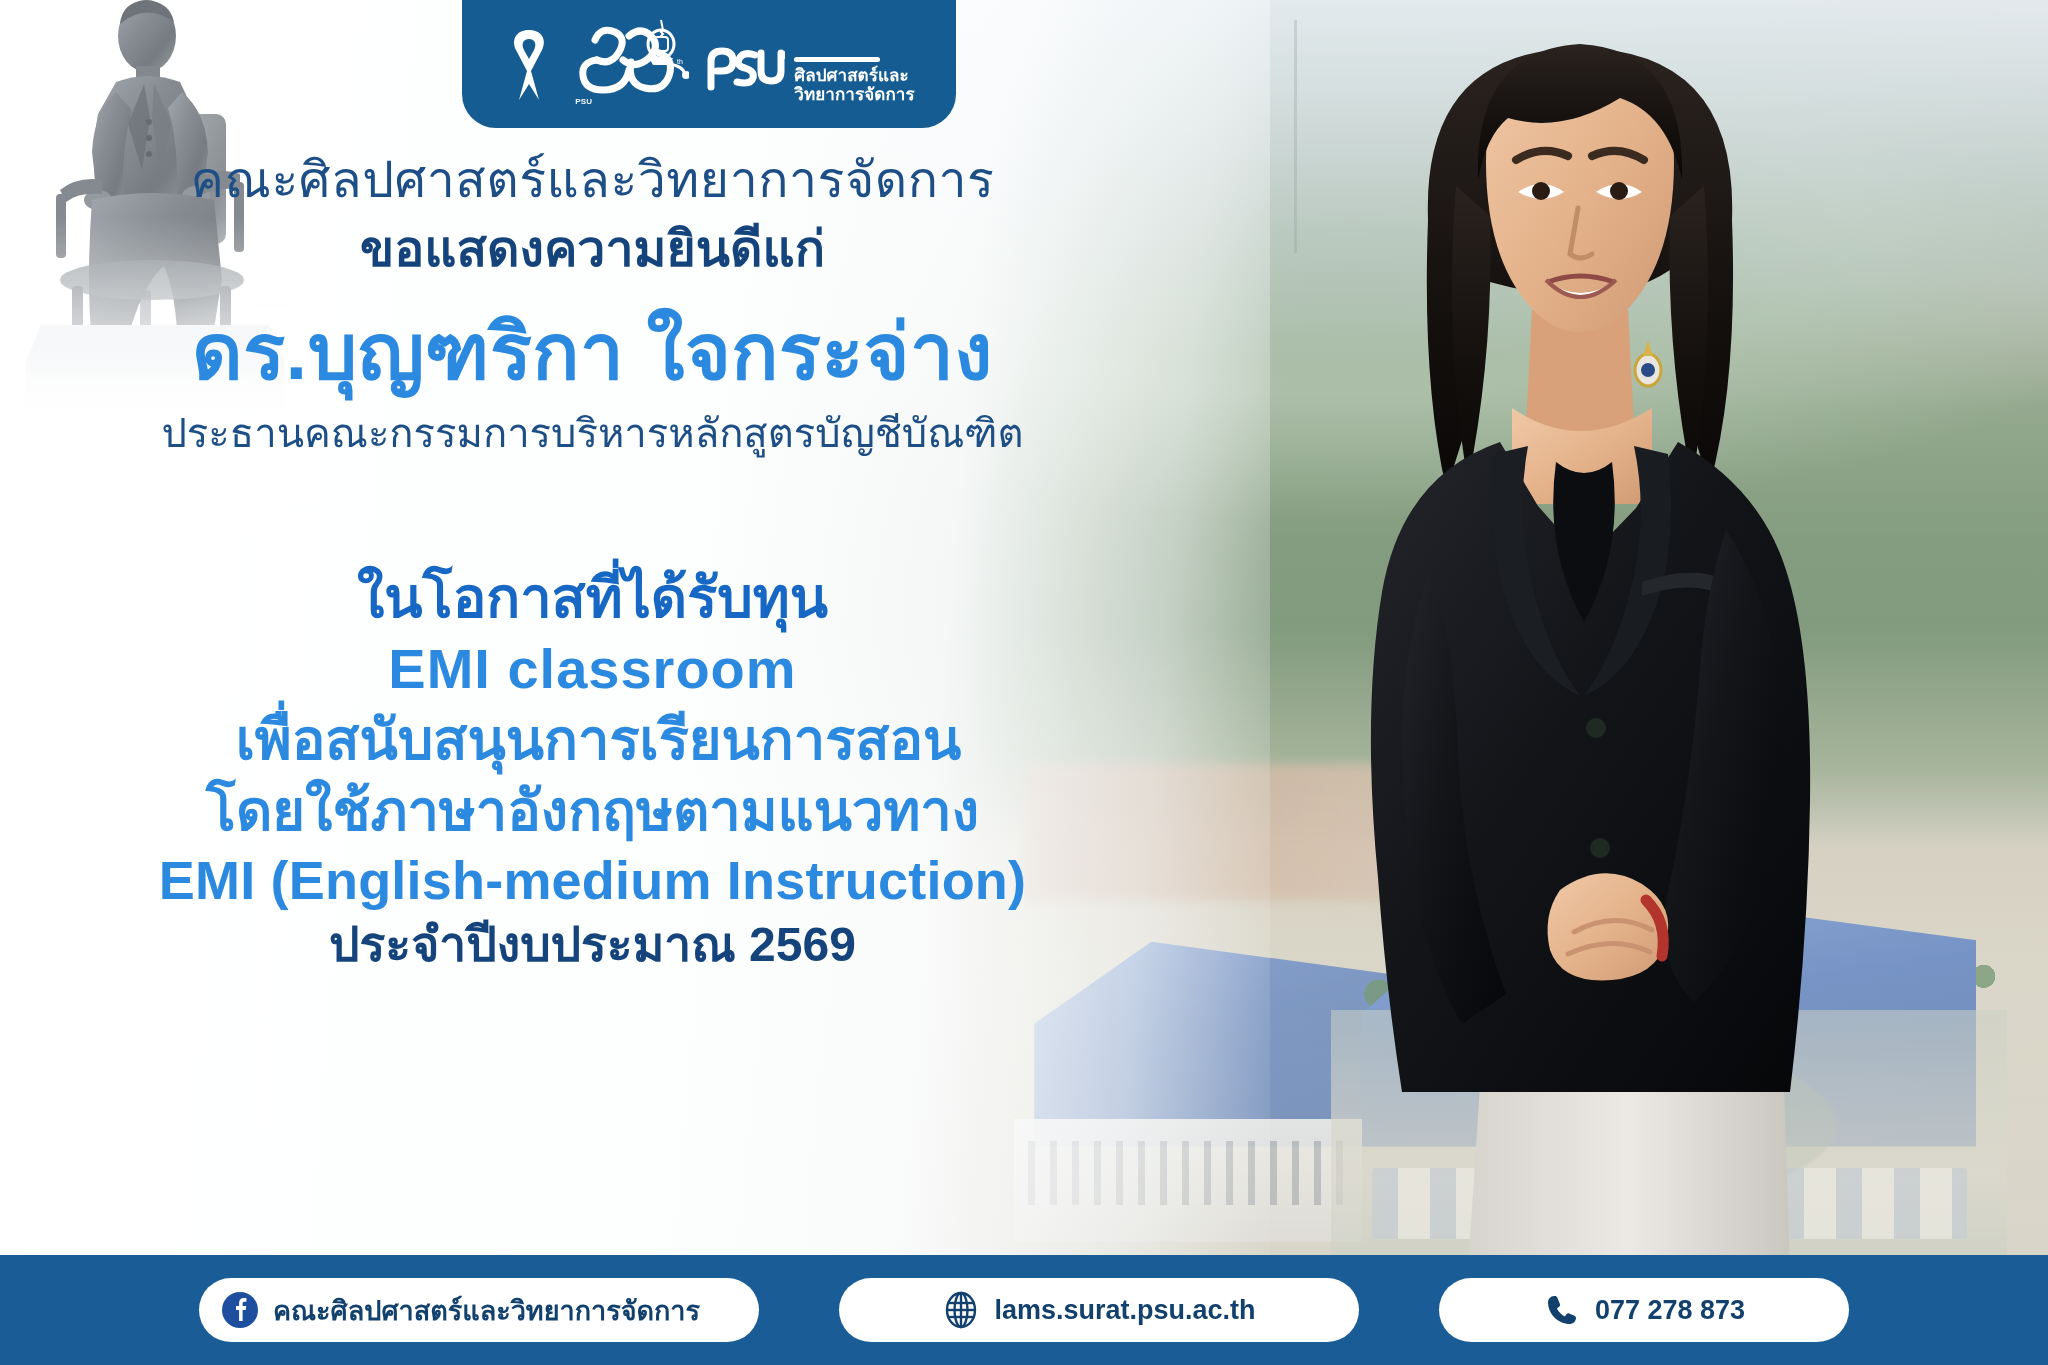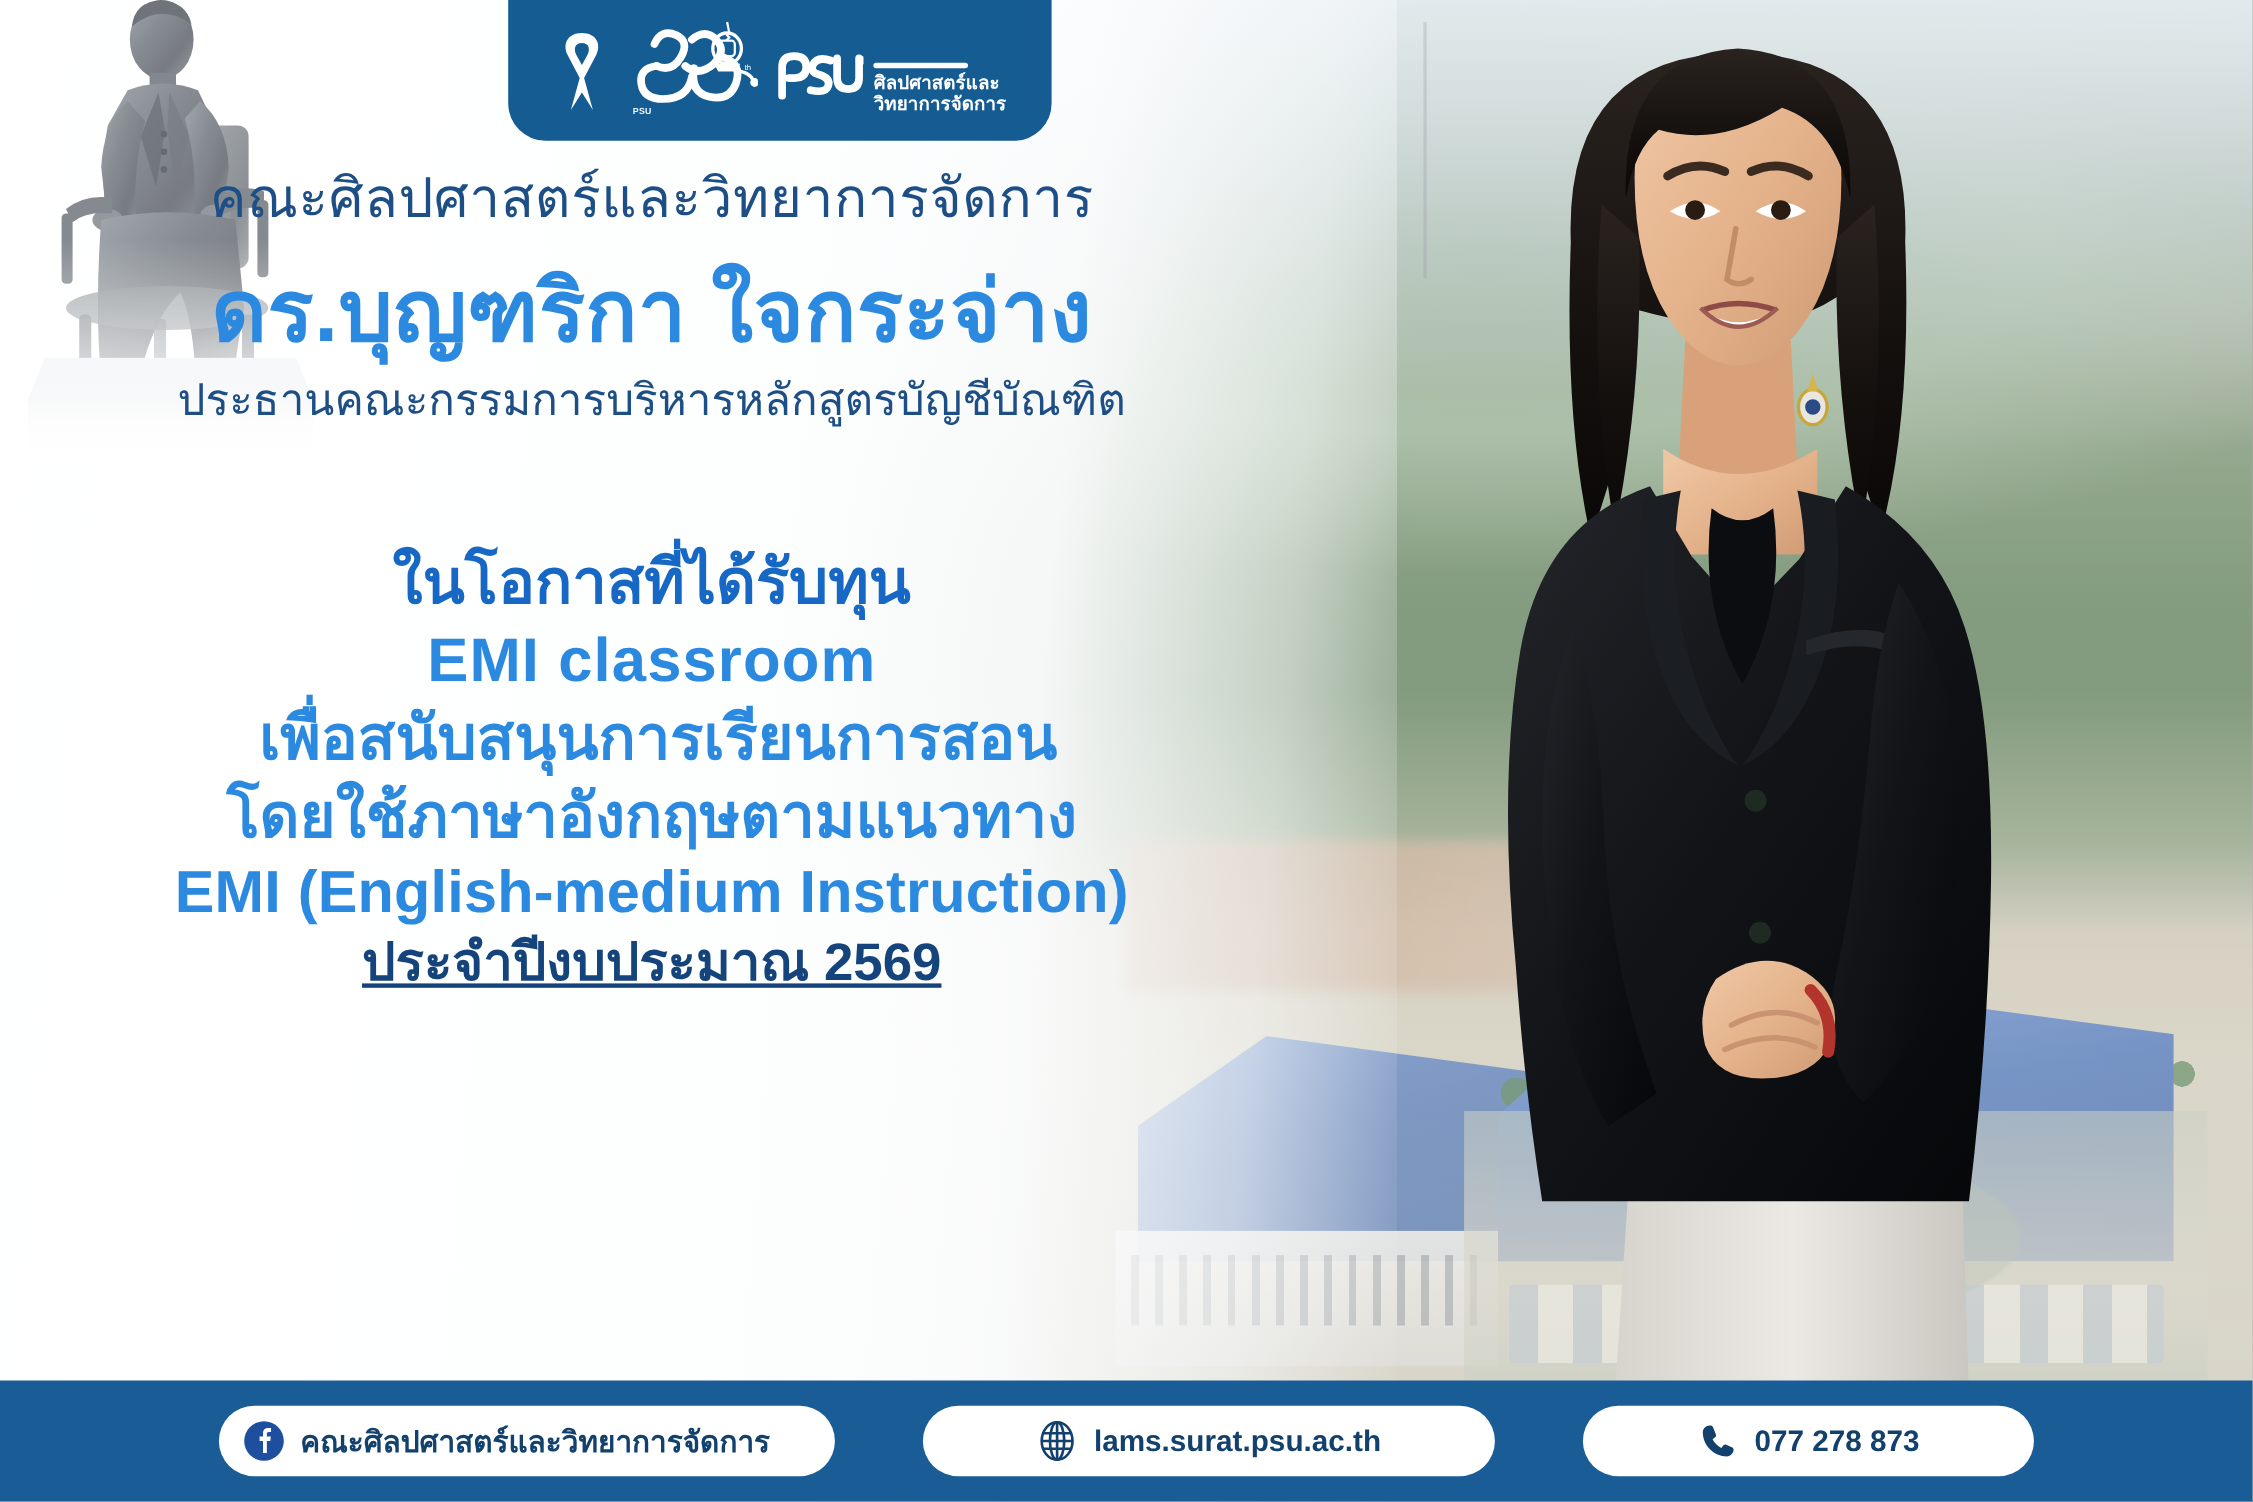--- a/index.html
+++ b/index.html
@@ -228,21 +228,21 @@
   .body-block .bl {
     line-height: 1.27;
     font-weight: 800;
     color: #2b8ae0;
   }
   .bl.t1 { font-size: 56px; color:#1668c4; }
   .bl.t2 { font-size: 56px; color:#2b8ae0; letter-spacing:1px; }
   .bl.t3 { font-size: 56px; color:#2b8ae0;padding-left:12px; }
   .bl.t4 { font-size: 56px; color:#2b8ae0; }
   .bl.t5 { font-size: 54px; color:#2b8ae0; letter-spacing:.2px; }
-  .bl.t6 { font-size: 48px; color:#15447c;text-decoration:underline; }
+  .bl.t6 { font-size: 48px; color:#15447c; }
 
   
   .portrait {
     position: absolute;
     right: 148px; bottom: 95px;
     width: 640px; height: 1260px;
     z-index: 12;
   }
   .portrait svg { width: 100%; height: 100%; display:block; }
 
@@ -389,20 +389,21 @@
       <div class="psu-thai">
         <span class="rule"></span>
         <div>ศิลปศาสตร์และ</div>
         <div>วิทยาการจัดการ</div>
       </div>
     </div>
   </div>
 
   <div class="content">
     <div class="line-faculty">คณะศิลปศาสตร์และวิทยาการจัดการ</div>
+    <div class="line-congrats">ขอแสดงความยินดีแก่</div>
     <div class="line-name">ดร.บุญฑริกา ใจกระจ่าง</div>
     <div class="line-role">ประธานคณะกรรมการบริหารหลักสูตรบัญชีบัณฑิต</div>
 
     <div class="body-block">
       <div class="bl t1">ในโอกาสที่ได้รับทุน</div>
       <div class="bl t2">EMI classroom</div>
       <div class="bl t3">เพื่อสนับสนุนการเรียนการสอน</div>
       <div class="bl t4">โดยใช้ภาษาอังกฤษตามแนวทาง</div>
       <div class="bl t5">EMI (English-medium Instruction)</div>
       <div class="bl t6">ประจำปีงบประมาณ 2569</div>

